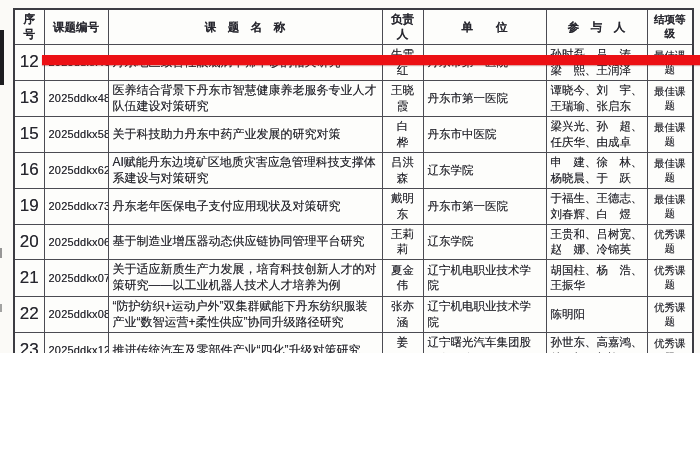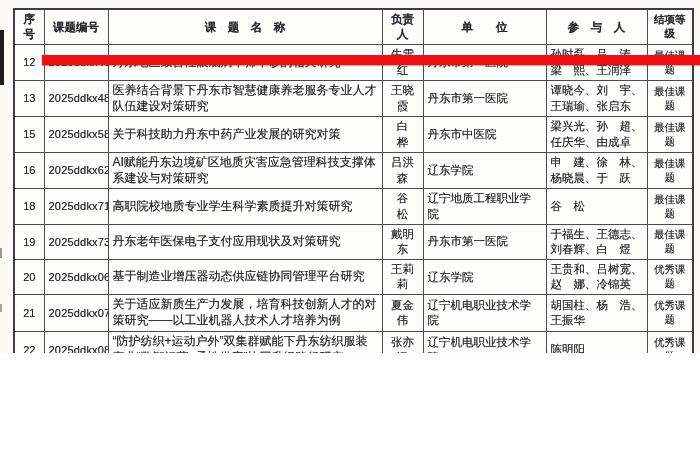--- a/index.html
+++ b/index.html
@@ -13,21 +13,21 @@
     color:#26262e;
     text-shadow:0 0 .5px rgba(40,40,45,.6);
     vertical-align:middle;
     padding:2px 4px;
     line-height:1.32;
     overflow:hidden;
   }
   table.doc{border:2px solid #3c3c42;}
   thead th{font-weight:bold;font-size:11.5px;height:24px;text-align:center;padding:1px;}
   td{font-size:11.5px;height:24px;}
-  td.c-no{text-align:center;font-size:11px;}
+  td.c-no{text-align:center;font-size:17px;}
   td.c-code{text-align:left;font-size:11px;letter-spacing:.2px;padding:1px;}
   td.c-title{text-align:left;font-size:12px;margin-top:24px;}
   td.c-leader{text-align:center;padding:1px;}
   td.c-unit{padding:1px 2px;}
   td.c-participants{text-align:left;padding:2px 3px;}
   td.c-grade{text-align:center;font-size:10.5px;padding:0;}
   th.h-grade{font-size:10.5px;font-family:Liberation Serif, serif;}
   tbody tr{min-height:26px;}
 
   .red-bar{position:absolute;left:42px;top:55px;width:658px;height:10px;
@@ -103,29 +103,20 @@
         <tr>
           <td class="c-no">16</td>
           <td class="c-code">2025ddkx62</td>
           <td class="c-title">AI赋能丹东边境矿区地质灾害应急管理科技支撑体系建设与对策研究</td>
           <td class="c-leader">吕洪森</td>
           <td class="c-unit">辽东学院</td>
           <td class="c-participants">申　建、徐　林、杨晓晨、于　跃</td>
           <td class="c-grade">最佳课题</td>
         </tr>
         <tr>
-          <td class="c-no">18</td>
-          <td class="c-code">2025ddkx71</td>
-          <td class="c-title">高职院校地质专业学生科学素质提升对策研究</td>
-          <td class="c-leader">谷　松</td>
-          <td class="c-unit">辽宁地质工程职业学院</td>
-          <td class="c-participants">谷　松</td>
-          <td class="c-grade">最佳课题</td>
-        </tr>
-        <tr>
           <td class="c-no">19</td>
           <td class="c-code">2025ddkx73</td>
           <td class="c-title">丹东老年医保电子支付应用现状及对策研究</td>
           <td class="c-leader">戴明东</td>
           <td class="c-unit">丹东市第一医院</td>
           <td class="c-participants">于福生、王德志、刘春辉、白　煜</td>
           <td class="c-grade">最佳课题</td>
         </tr>
         <tr>
           <td class="c-no">20</td>

